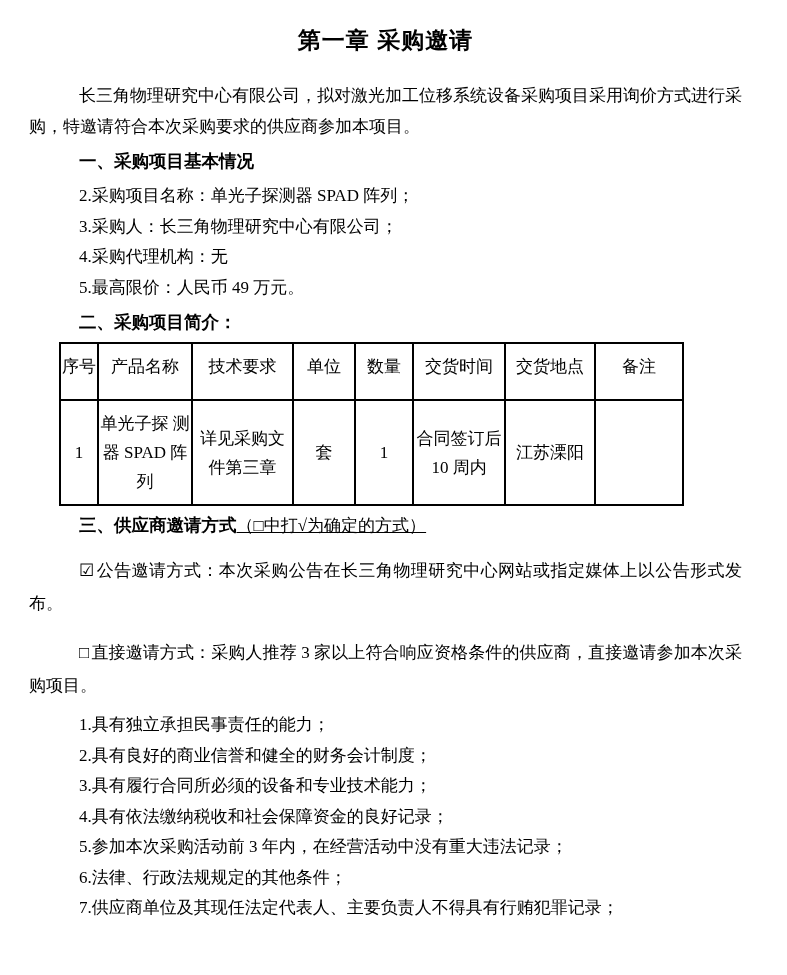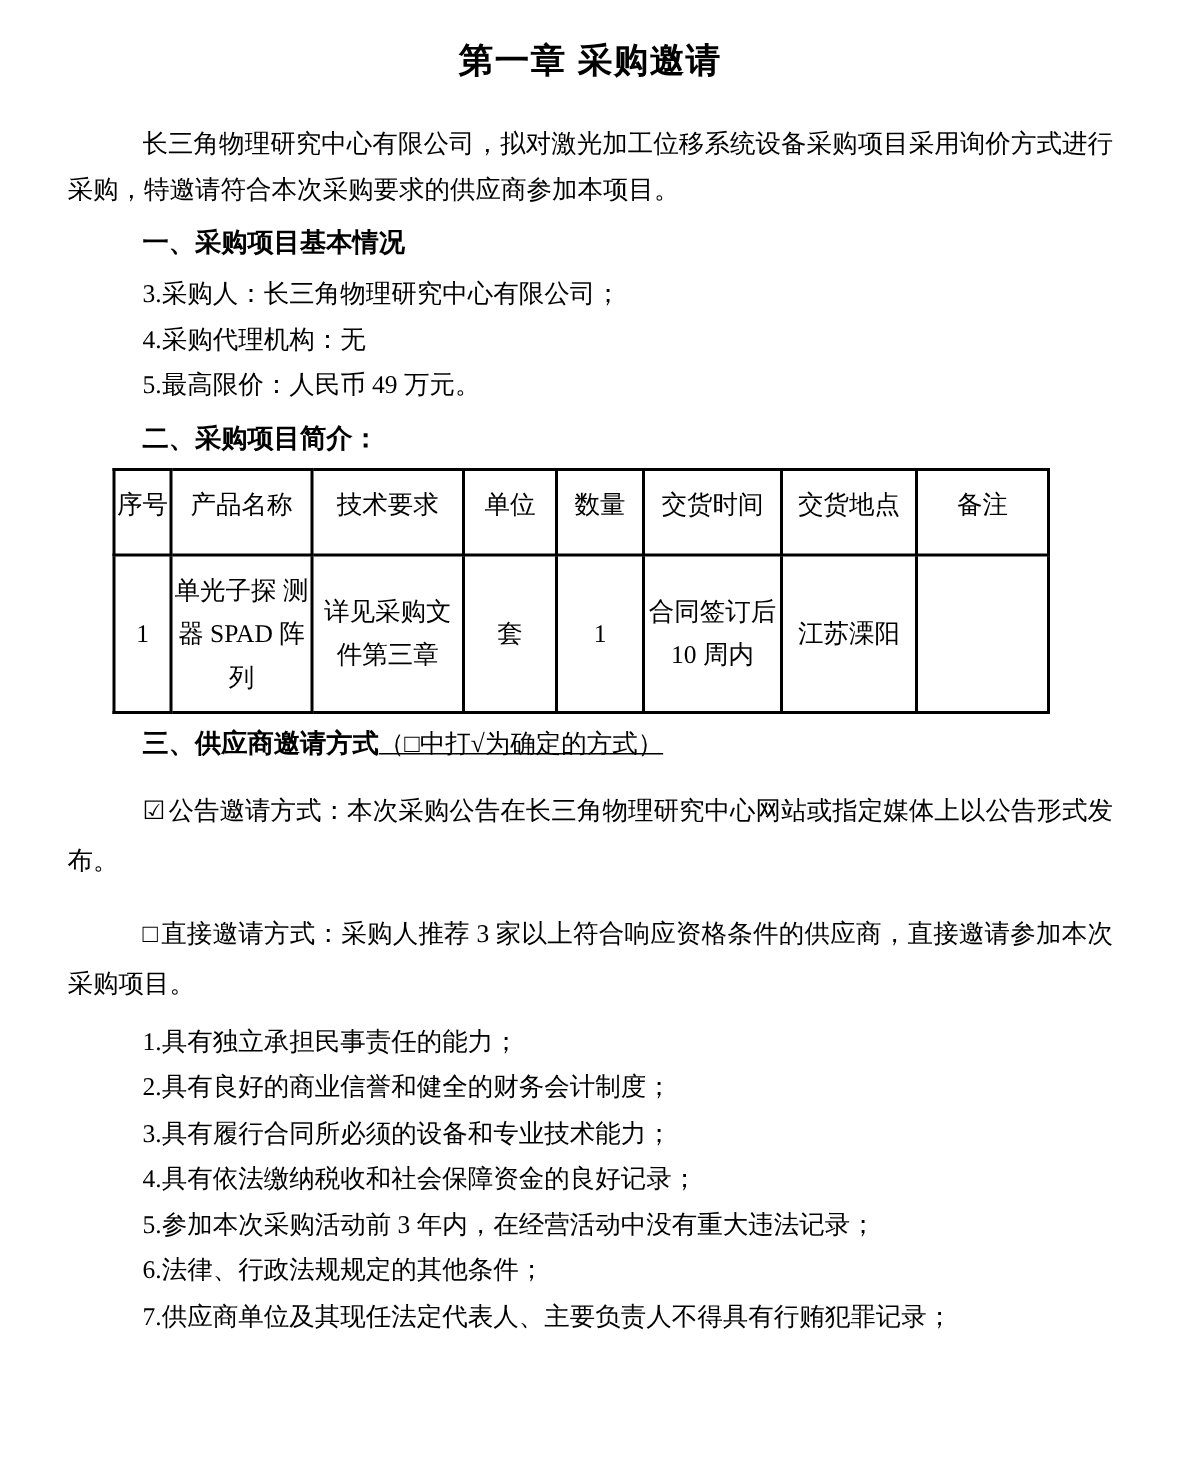--- a/index.html
+++ b/index.html
@@ -7,21 +7,21 @@
   body {
     font-family: "Liberation Serif", "DejaVu Serif", serif;
     color: #000000;
   }
   .page {
     position: relative;
     width: 787px;
     height: 975px;
     margin: 0 auto;
     background: #ffffff;
-    padding: 24px 45px 0 45px;
+    padding: 24px 45px 0 29px;
     overflow: hidden;
   }
   .doc-title {
     font-family: "Liberation Sans", "DejaVu Sans", sans-serif;
     font-size: 23px;
     font-weight: bold;
     text-align: center;
     line-height: 33px;
     margin-bottom: 23px;
     letter-spacing: 1px;
@@ -91,20 +91,21 @@
 </head>
 <body>
 
 <div class="page">
 
   <h1 class="doc-title">第一章 采购邀请</h1>
 
   <p class="para">长三角物理研究中心有限公司，拟对激光加工位移系统设备采购项目采用询价方式进行采购，特邀请符合本次采购要求的供应商参加本项目。</p>
 
   <h2 class="sec-heading">一、采购项目基本情况</h2>
+  <p class="list-item">2.采购项目名称：单光子探测器 SPAD 阵列；</p>
   <p class="list-item">3.采购人：长三角物理研究中心有限公司；</p>
   <p class="list-item">4.采购代理机构：无</p>
   <p class="list-item">5.最高限价：人民币 49 万元。</p>
 
   <h2 class="sec-heading">二、采购项目简介：</h2>
 
   <table class="products">
     <colgroup>
       <col class="c0">
         <col class="c1">

